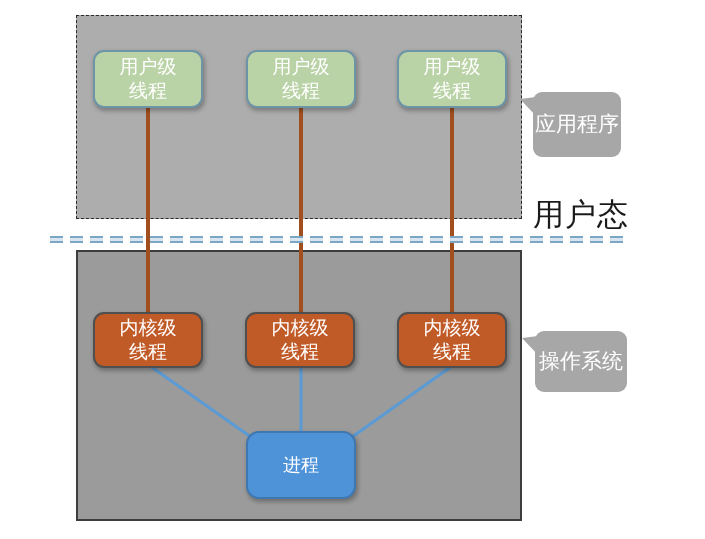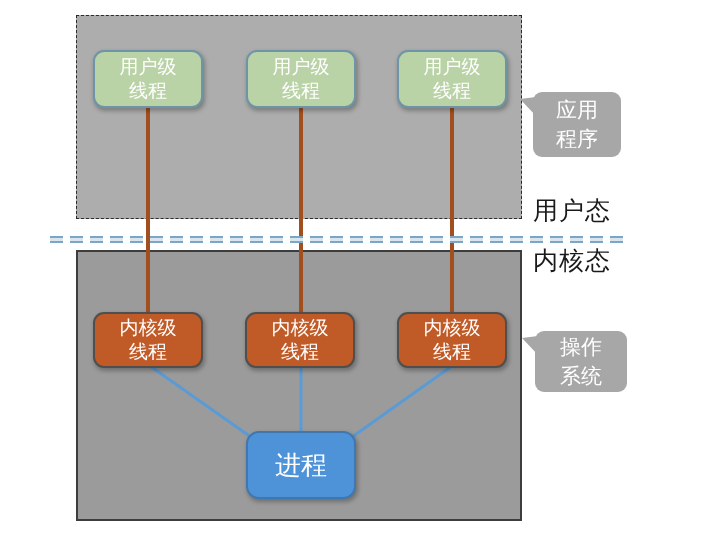--- a/index.html
+++ b/index.html
@@ -47,50 +47,50 @@
     border:2px solid var(--kernel-thread-border);
     align-items:center;
   }
   #ut1{left:93px;} #ut2{left:246px;} #ut3{left:397px;}
   #kt1{left:93px;} #kt2{left:245px;} #kt3{left:397px;}
   #process{
     left:246px;top:431px;width:110px;height:68px;
     background:var(--process-fill);
     border:2px solid var(--process-border);
     border-radius:13px;
-    font-size:26px;
+    font-size:18px;
   }
   
   #mode-divider{
     position:absolute;left:50px;top:236px;width:578px;height:7px;
     display:flex;gap:7px;overflow:hidden;
   }
   #mode-divider .dash{
     flex:0 0 13px;height:7px;box-sizing:border-box;
     border-top:2px solid var(--mode-divider);
     border-bottom:2px solid var(--mode-divider);
     background:#d9e4ef;
   }
   
   .mode-label{
     position:absolute;left:533px;
     font-family:"Liberation Serif", serif;
-    font-size:25px;color:var(--label-text);
+    font-size:31px;color:var(--label-text);
     letter-spacing:1px;white-space:nowrap;
   }
   #user-mode-label{top:194px;}
   #kernel-mode-label{top:244px;}
   
   .callout{
     position:absolute;box-sizing:border-box;
     background:var(--callout-fill);
     border-radius:9px;
     color:#ffffff;text-align:center;
     font-size:21px;line-height:1.35;
-    display:flex;flex-direction:column;align-items:center;justify-content:center;
+    display:flex;flex-direction:row;align-items:center;justify-content:center;
   }
   #app-callout{left:533px;top:92px;width:88px;height:65px;}
   #os-callout{left:535px;top:331px;width:92px;height:61px;}
   .callout .tail{
     position:absolute;left:-13px;top:5px;width:16px;height:19px;
     background:var(--callout-fill);
     -webkit-clip-path:polygon(0 10%,100% 0,100% 100%);
     clip-path:polygon(0 10%,100% 0,100% 100%);
   }
   
@@ -175,21 +175,20 @@
       <span class="dash"></span>
       <span class="dash"></span>
       <span class="dash"></span>
       <span class="dash"></span>
       <span class="dash"></span>
       <span class="dash"></span>
       <span class="dash"></span>
     </div>
 
   <div class="mode-label" id="user-mode-label">用户态</div>
-  <div class="mode-label" id="kernel-mode-label">内核态</div>
 
   <div class="callout" id="app-callout">
     <span class="tail"></span>
     <span>应用</span>
     <span>程序</span>
   </div>
   <div class="callout" id="os-callout">
     <span class="tail"></span>
     <span>操作</span>
     <span>系统</span>

